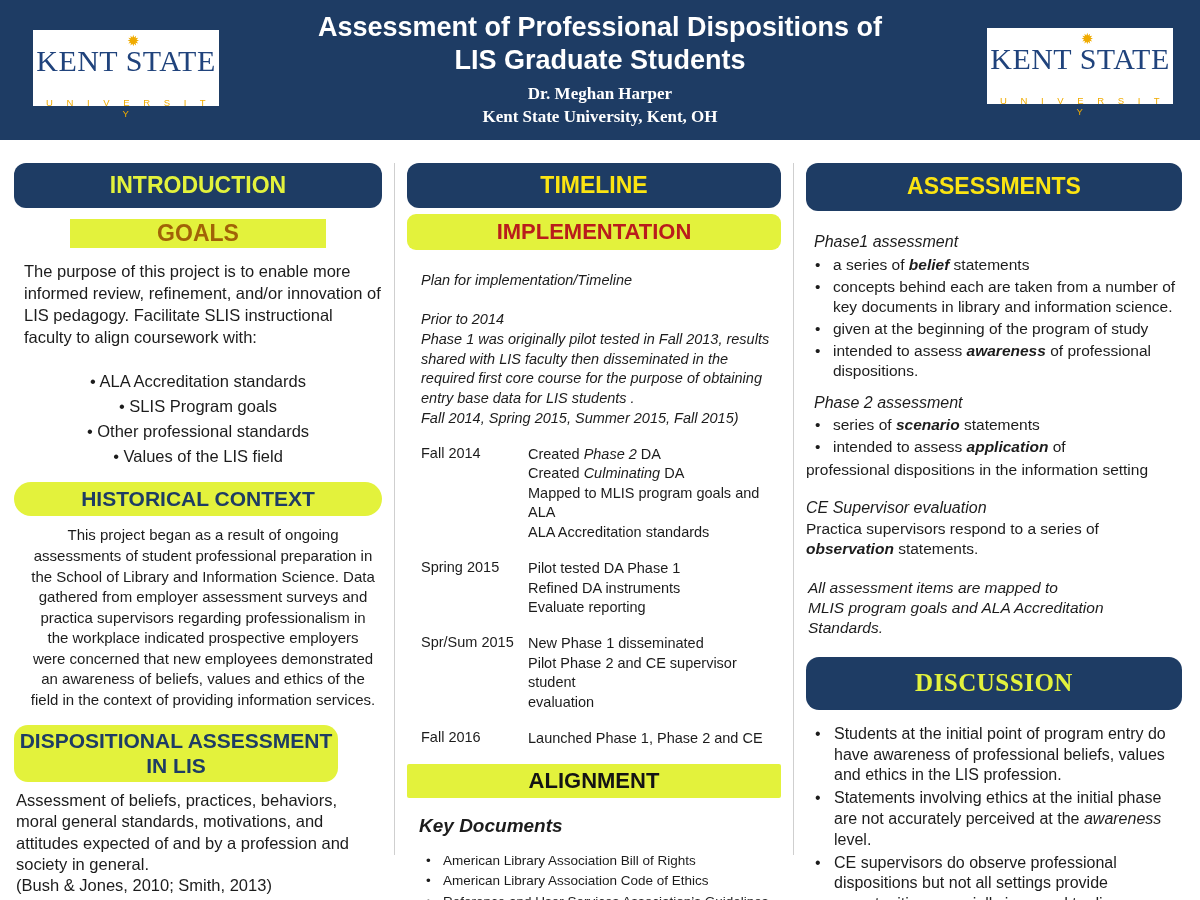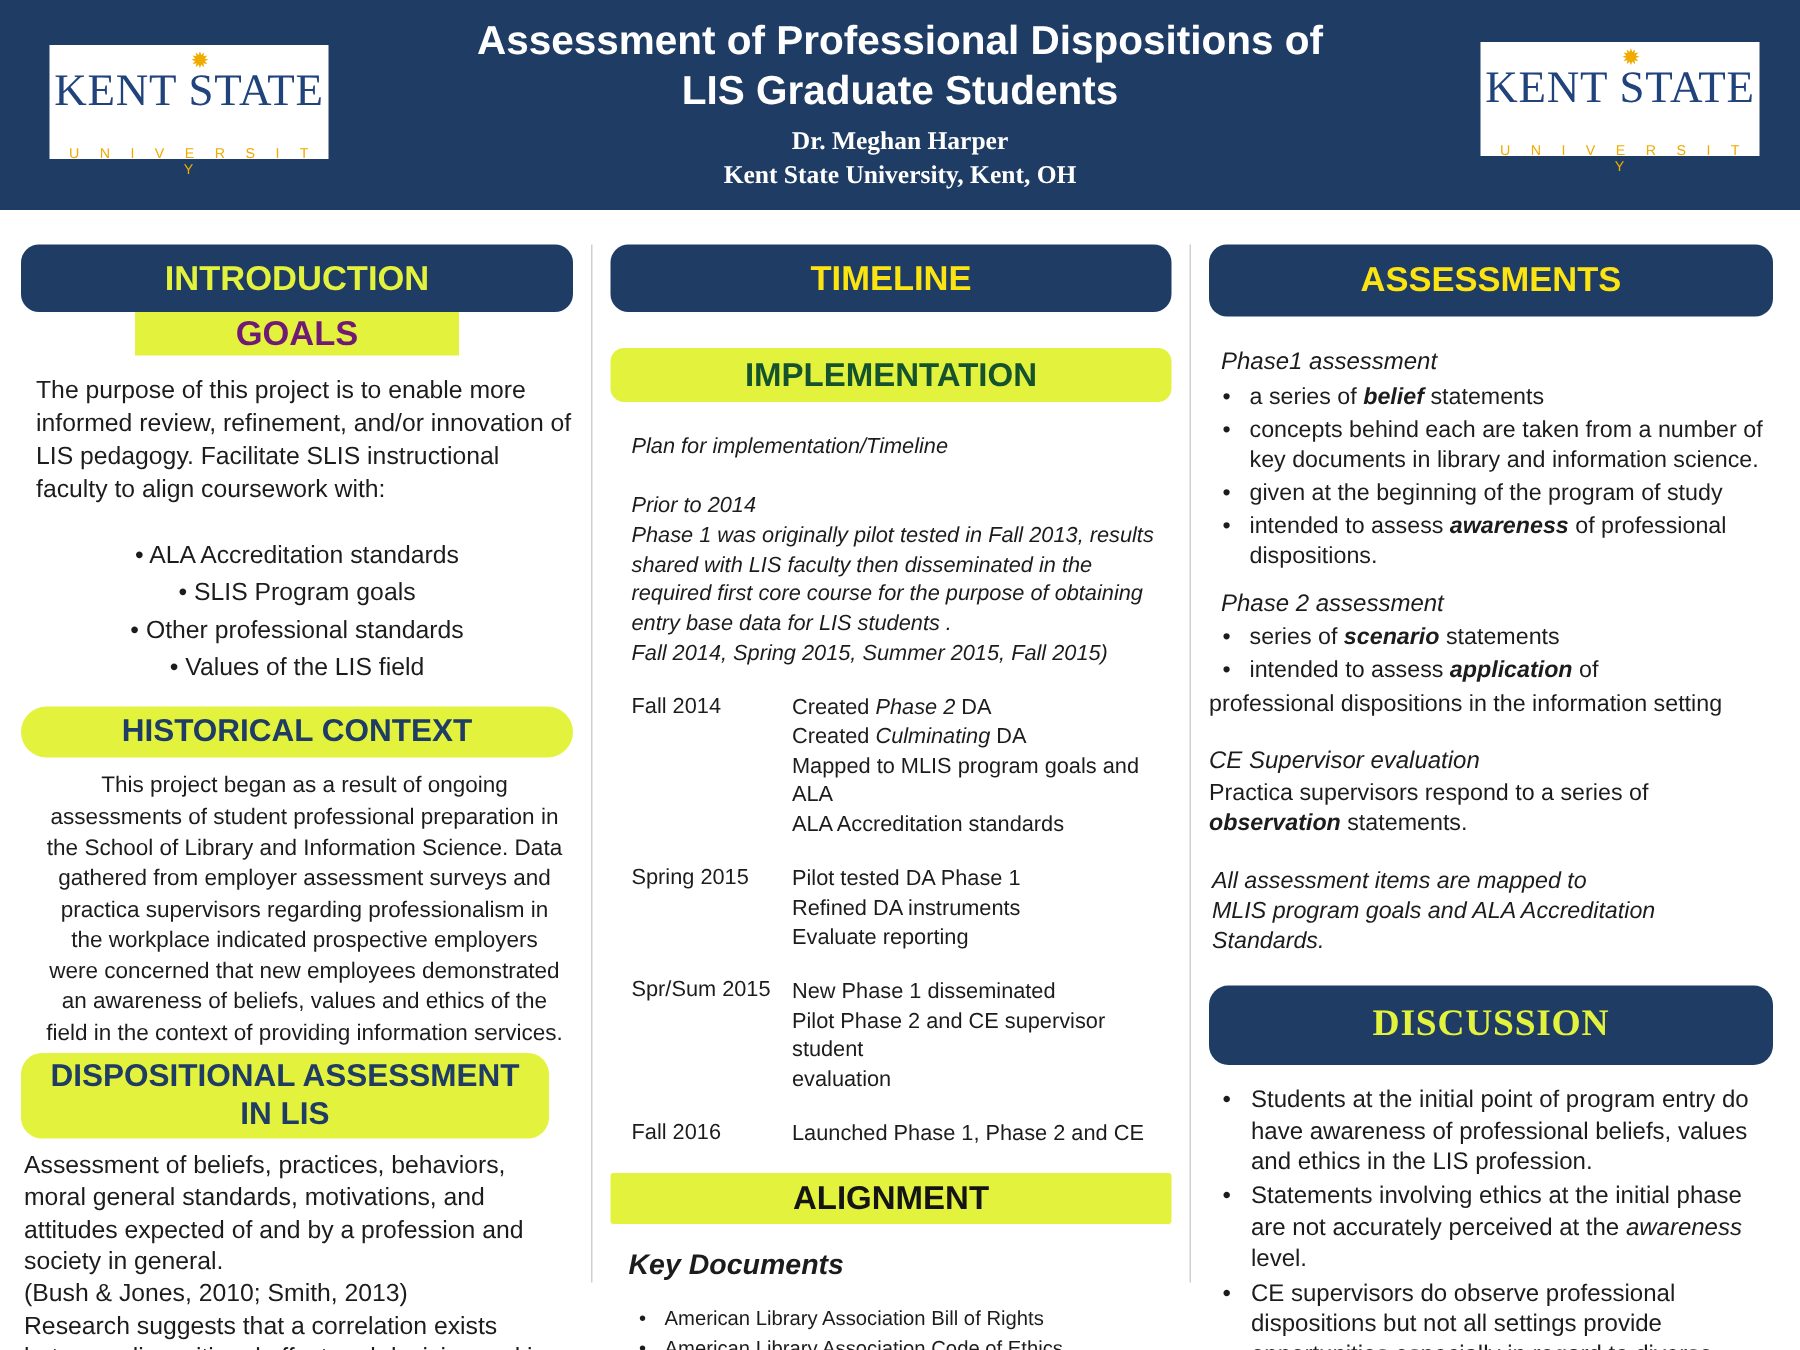--- a/index.html
+++ b/index.html
@@ -25,24 +25,24 @@
   .col-left  { width:368px; }
   .col-mid   { width:374px; }
   .col-right { width:376px; }
   .v-divider { width:1px; background:#cfcfcf; height:692px; margin:0 12px; flex-shrink:0; }
 
   
   .sec-navy { background:#1e3c64; border-radius:12px; text-align:center; font-weight:bold; font-size:23px; padding:9px 0; }
   .txt-yg { color:#e3f23c; }
   .txt-y  { color:#fbe412; }
   .hl { background:#e3f23c; text-align:center; font-weight:bold; }
-  .goals-bar { width:216px; margin:0 auto 0; font-size:23px; color:#701a75; padding:1px 0; }
+  .goals-bar { width:256px; margin:11px auto 0; font-size:23px; color:#a16207; padding:1px 0; }
   .hist-bar  { margin-top:14px; border-radius:17px; font-size:21px; color:#1e3c64; padding:5px 0; }
-  .disp-bar  { margin-top:3px; border-radius:14px; font-size:21px; color:#1e3c64; line-height:1.15; padding:4px 0; width:352px; }
-  .impl-bar  { margin-top:24px; border-radius:9px; font-size:22px; color:#14532d; padding:5px 0; }
+  .disp-bar  { margin-top:15px; border-radius:14px; font-size:21px; color:#1e3c64; line-height:1.15; padding:4px 0; width:324px; }
+  .impl-bar  { margin-top:6px; border-radius:9px; font-size:22px; color:#b91c1c; padding:5px 0; }
   .align-bar { margin-top:15px; border-radius:2px; font-size:22px; color:#141414; padding:4px 0; }
   .disc-bar  { margin-top:19px; border-radius:13px; font-family:"Liberation Serif", serif; font-size:25px; letter-spacing:0.5px; padding:10px 0; }
 
   
   .goals-text { font-size:16.5px; line-height:1.34; margin:12px 0 0 10px; }
   .goals-list { margin-top:21px; text-align:center; font-size:16.5px; line-height:1.5; }
   .goals-list .gl-item::before { content:"•  "; }
   .hist-text { font-size:15px; line-height:1.37; margin:9px 6px 0 16px;text-align:center; }
   .disp-text { font-size:16.5px; line-height:1.3; margin:8px 0 0 2px; }
 

